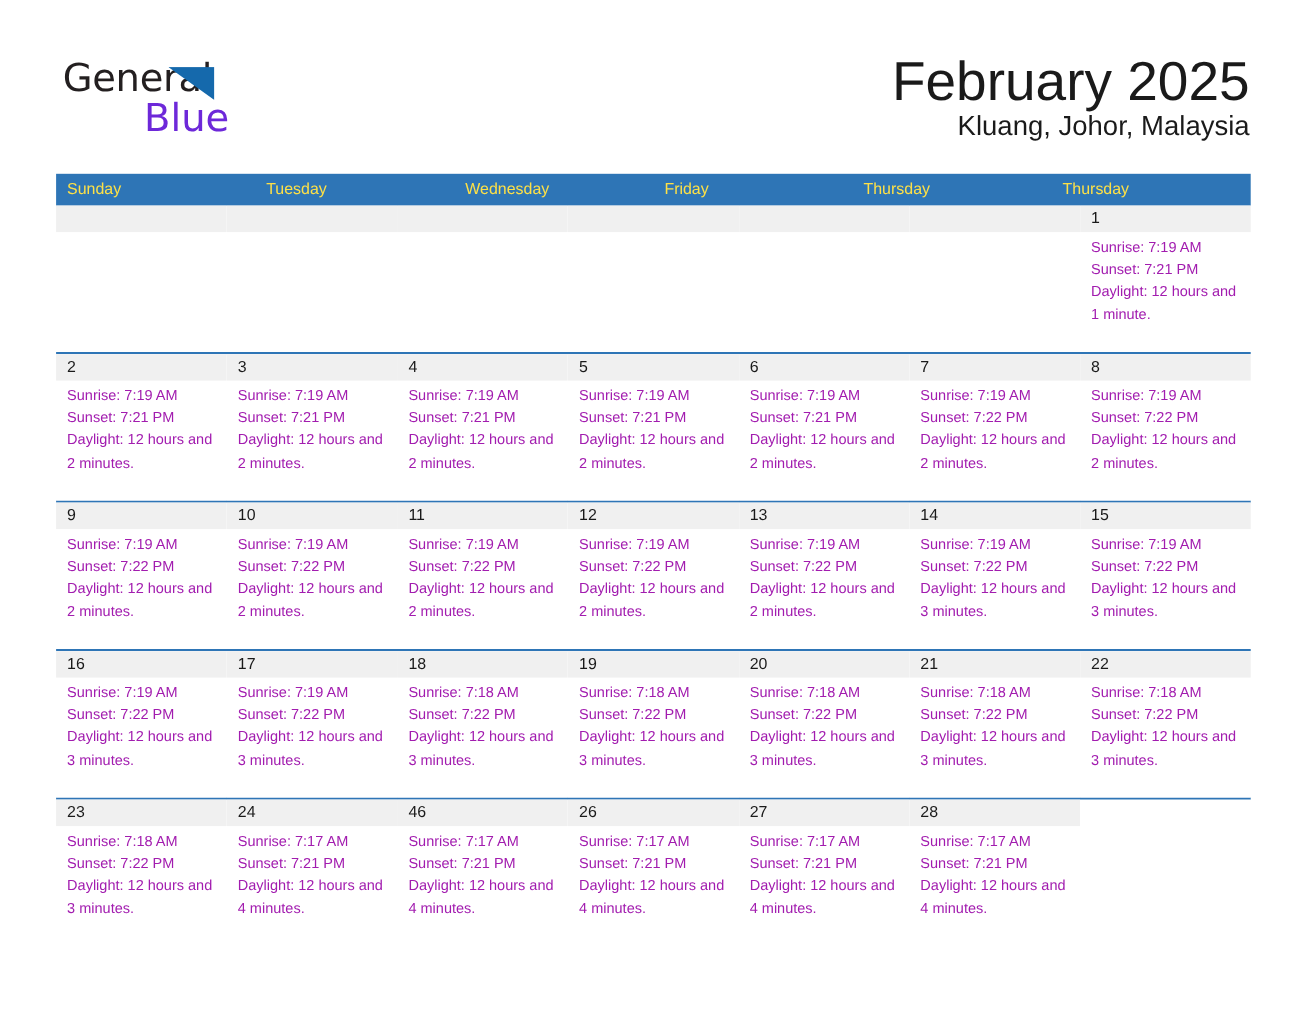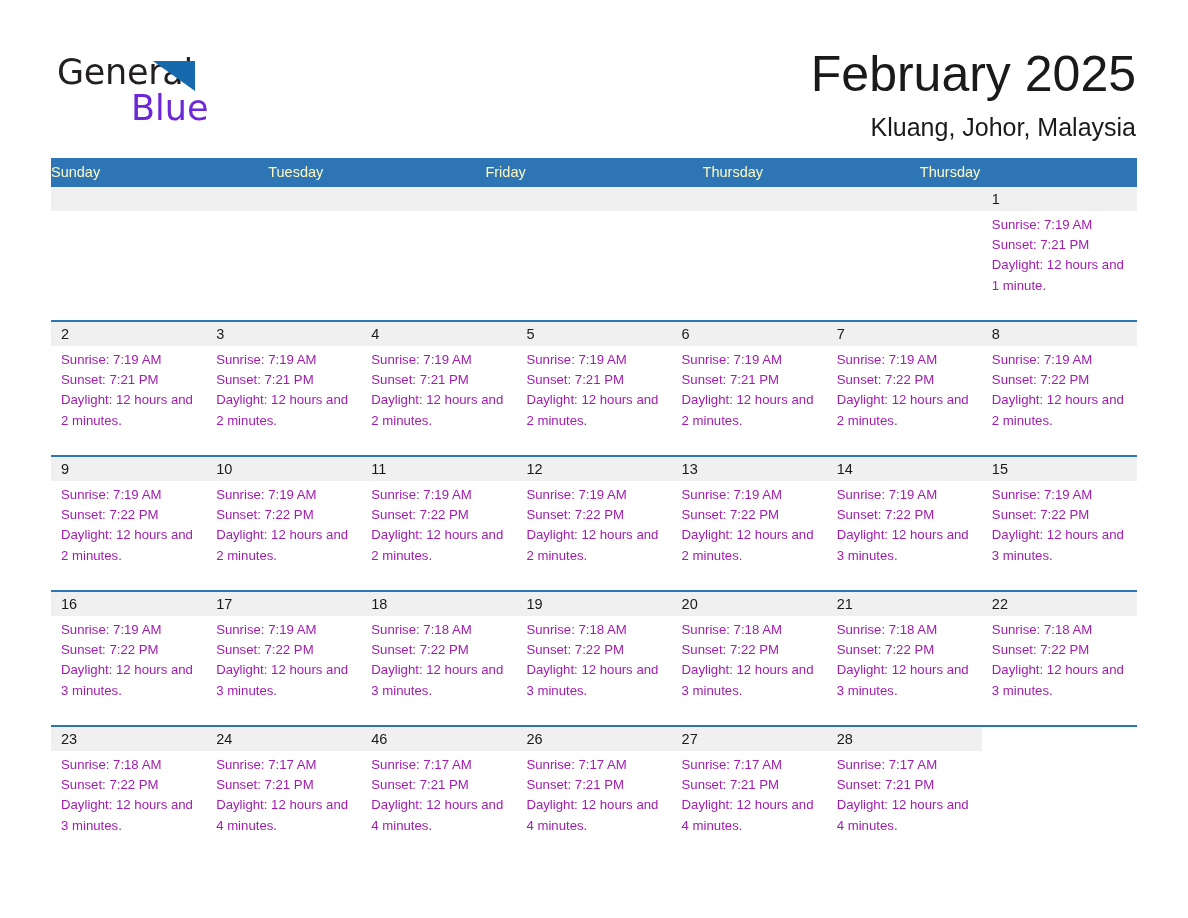--- a/index.html
+++ b/index.html
@@ -75,21 +75,21 @@
   }
   .month-title {
     font-size: 50px;
     line-height: 52px;
     color: #1a1a1a;
     font-weight: 400;
     font-family: "Liberation Sans", sans-serif;
     white-space: nowrap;
   }
   .location-title {
-    margin-top: 12px;
+    margin-top: 0;
     font-size: 25px;
     line-height: 30px;
     color: #1a1a1a;
     font-weight: 400;
     white-space: nowrap;
   }
 
   
   .calendar {
     position: absolute;
@@ -99,23 +99,24 @@
   }
   .weekday-row {
     display: flex;
     width: 1086px;
     height: 29px;
     background: #2e75b6;
   }
   .weekday-cell {
     flex: 1 1 0;
     min-width: 0;
-    color: #fef9c3;
+    color: #fde047;
     font-size: 14.5px;
     line-height: 29px;
+    padding-left: 10px;
     box-sizing: border-box;
     white-space: nowrap;
     overflow: hidden;
   }
 
   .week-row {
     display: flex;
     width: 1086px;
     border-top: 2px solid #2e75b6;
     box-sizing: border-box;
@@ -176,20 +177,21 @@
       <div class="month-title">February 2025</div>
       <div class="location-title">Kluang, Johor, Malaysia</div>
     </div>
 
   </div>
 
   <div class="calendar">
     <div class="weekday-row" id="weekday-row">
         <div class="weekday-cell">Sunday</div>
         <div class="weekday-cell">Tuesday</div>
+        <div class="weekday-cell">Wednesday</div>
         <div class="weekday-cell">Friday</div>
         <div class="weekday-cell">Thursday</div>
         <div class="weekday-cell">Thursday</div>
       </div>
     <div id="weeks-container">
         <div class="week-row first">
           <div class="day-cell empty">
             <div class="day-number-band">
               <span class="day-number"></span>
             </div>

